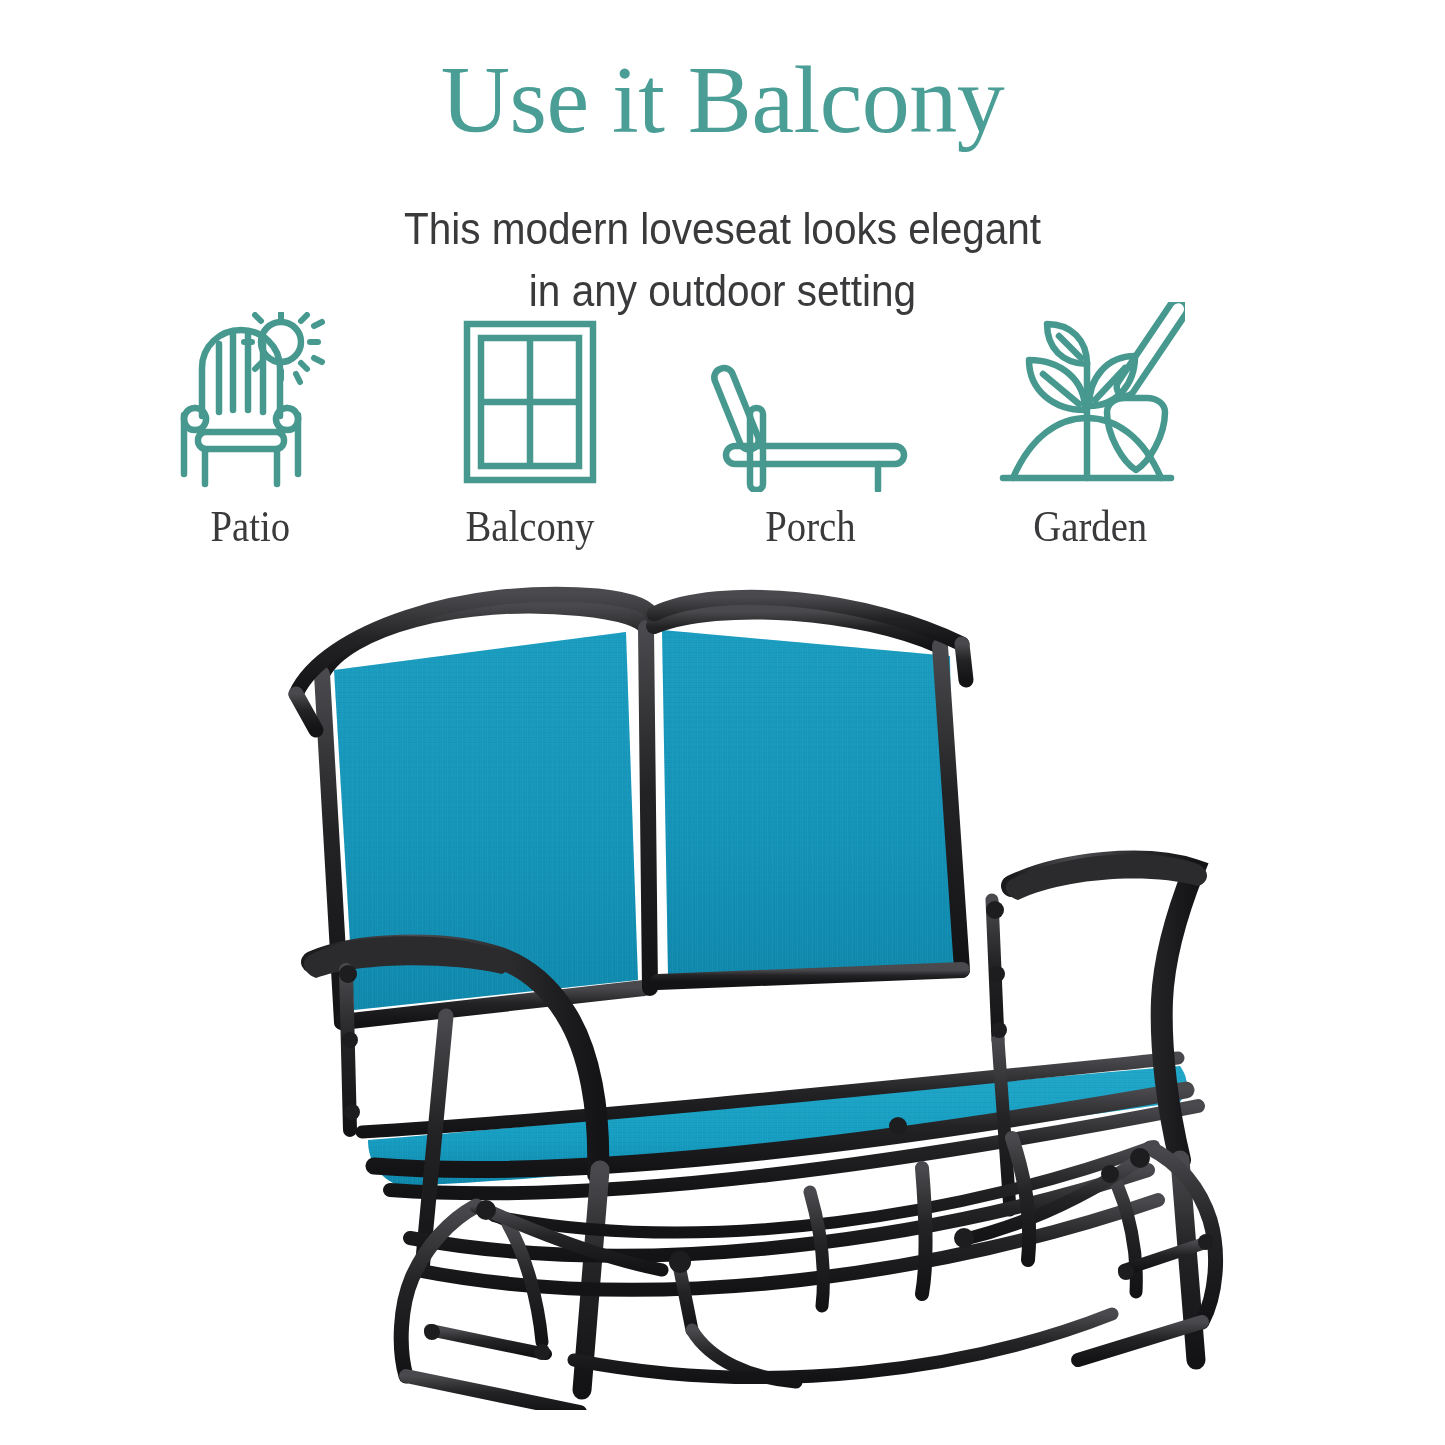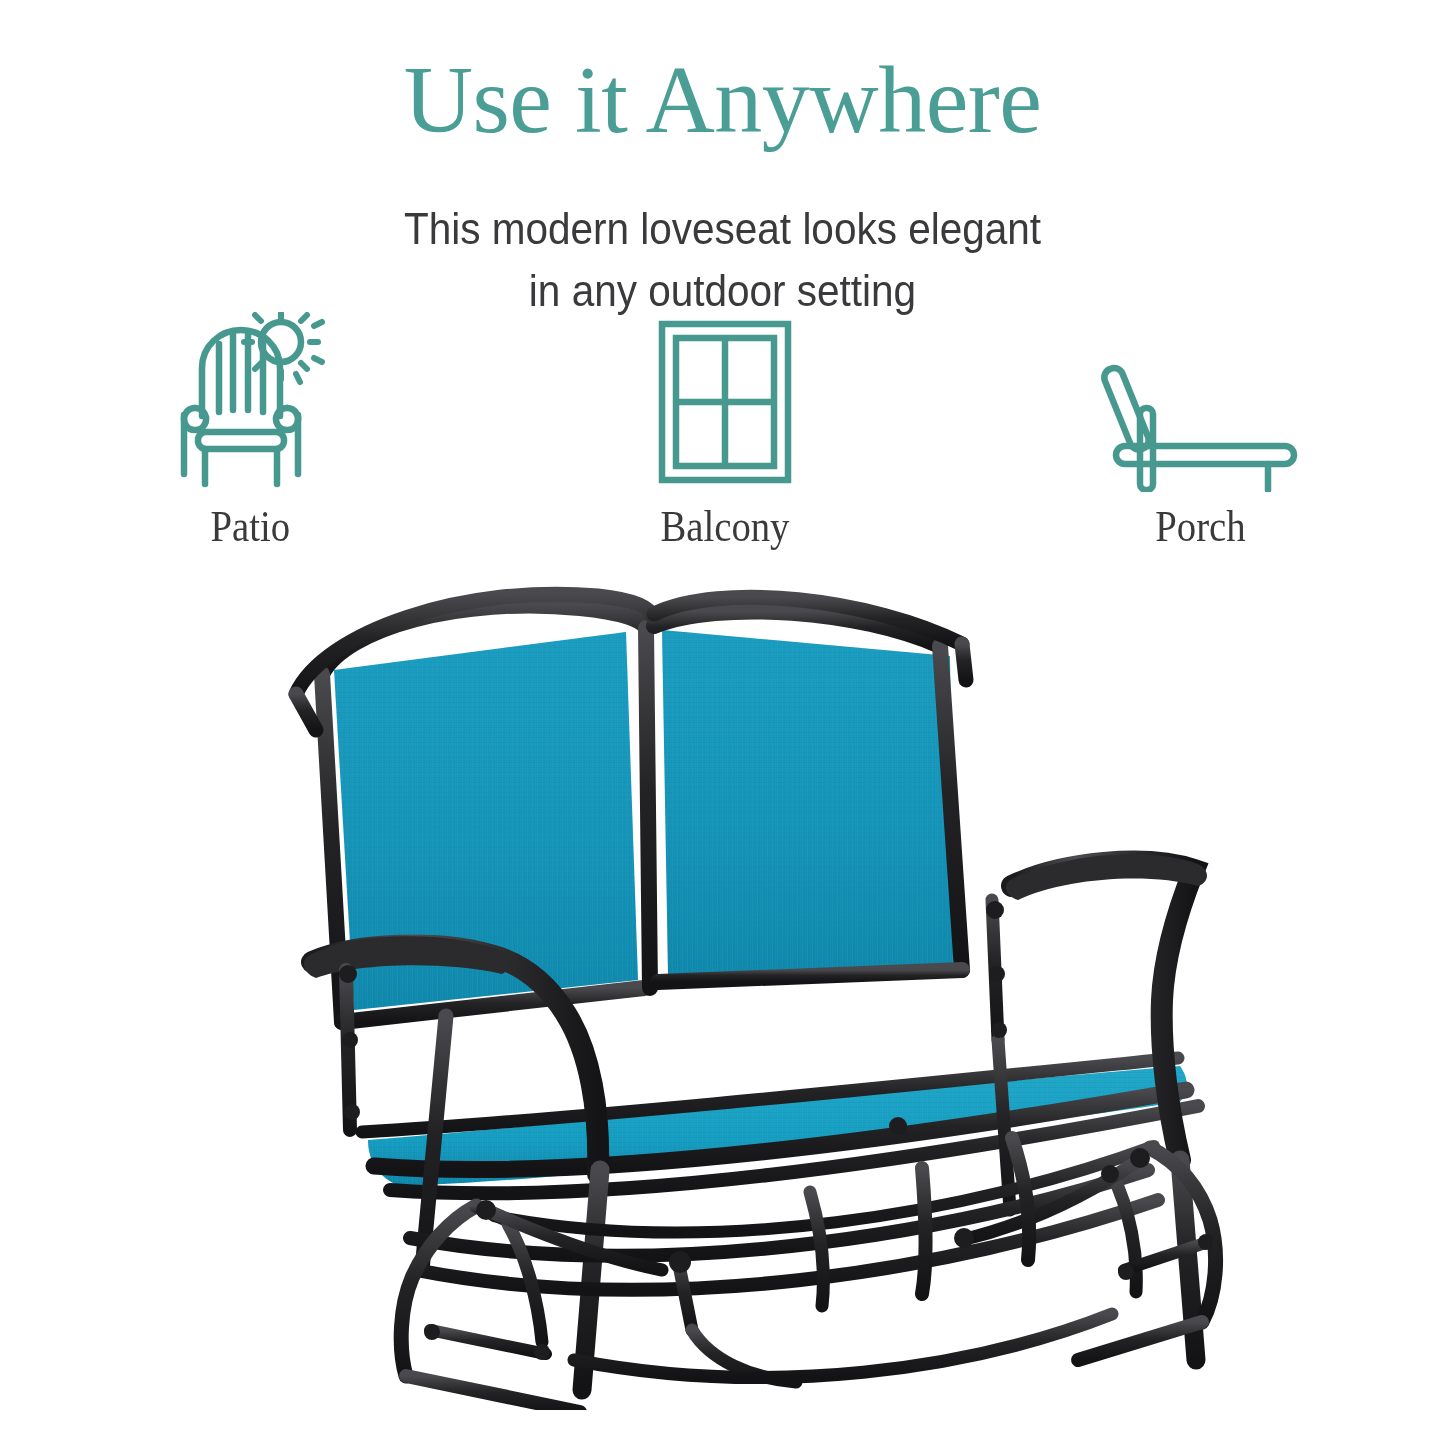--- a/index.html
+++ b/index.html
@@ -46,21 +46,20 @@
   .subhead .line { display: block; }
 
   
   .icon-row {
     position: absolute;
     left: 110px;
     top: 296px;
     width: 1230px;
     height: 270px;
     display: flex;
-    justify-content: space-between;
     align-items: flex-start;
   }
   .icon-cell {
     width: 280px;
     display: flex;
     flex-direction: column;
     align-items: center;
   }
   .icon-art {
     height: 196px;
@@ -86,21 +85,21 @@
     width: 1010px;
     height: 840px;
   }
   .product svg { display: block; width: 100%; height: 100%; }
 </style>
 </head>
 <body>
 
 <div id="page">
 
-  <div class="headline">Use it Anywhere</div>
+  <div class="headline">Use it Balcony</div>
 
   <div class="subhead">
     <span class="line">This modern loveseat looks elegant</span>
     <span class="line">in any outdoor setting</span>
   </div>
 
   <div class="icon-row">
 
     <div class="icon-cell">
       <div class="icon-art">
@@ -165,20 +164,45 @@
           <rect x="16" y="84" width="178" height="18" rx="9"></rect>
 
           <rect x="40" y="46" width="13" height="82" rx="6"></rect>
 
           <line x1="168" y1="102" x2="168" y2="128"></line>
         </svg>
       </div>
       <div class="icon-label">Porch</div>
     </div>
 
+    <div class="icon-cell">
+      <div class="icon-art">
+        <svg viewBox="0 0 190 190" width="190" height="190" fill="none" stroke="#47998f" stroke-width="6.5" stroke-linecap="round" stroke-linejoin="round">
+
+          <path d="M18 176 C36 134 64 116 92 116 C120 116 148 134 166 176"></path>
+          <line x1="8" y1="176" x2="176" y2="176"></line>
+
+          <path d="M92 176 C92 140 92 96 92 60"></path>
+
+          <path d="M92 62 C68 62 52 46 52 22 C76 22 92 38 92 62 Z"></path>
+          <line x1="64" y1="34" x2="86" y2="56"></line>
+
+          <path d="M90 108 C58 108 34 88 34 58 C66 58 90 78 90 108 Z"></path>
+          <line x1="48" y1="72" x2="84" y2="102"></line>
+
+          <path d="M94 104 C94 76 112 54 140 54 C140 82 122 104 94 104 Z"></path>
+          <line x1="130" y1="66" x2="100" y2="98"></line>
+
+          <path d="M112 110 C112 102 120 96 130 96 L152 96 C162 96 170 102 170 110 C170 134 154 160 141 168 C128 160 112 134 112 110 Z"></path>
+
+          <rect x="148" y="-10" width="18" height="112" rx="9" transform="rotate(34 157 46)"></rect>
+        </svg>
+      </div>
+      <div class="icon-label">Garden</div>
+    </div>
 
   </div>
 
   <div class="product">
     <svg viewBox="0 0 1010 840">
       <defs>
         <linearGradient id="fab" x1="0" y1="0" x2="0" y2="1">
           <stop offset="0%" stop-color="#1b9dc0"></stop>
           <stop offset="55%" stop-color="#1594b8"></stop>
           <stop offset="100%" stop-color="#0f87ab"></stop>

